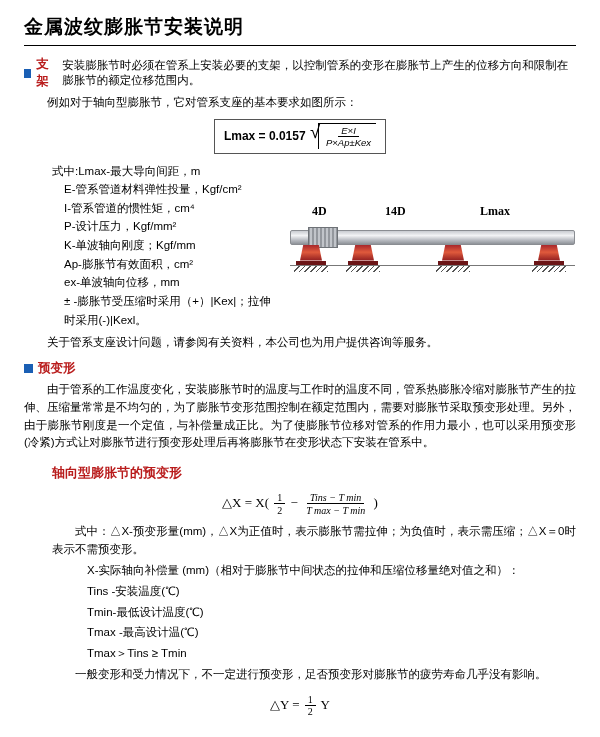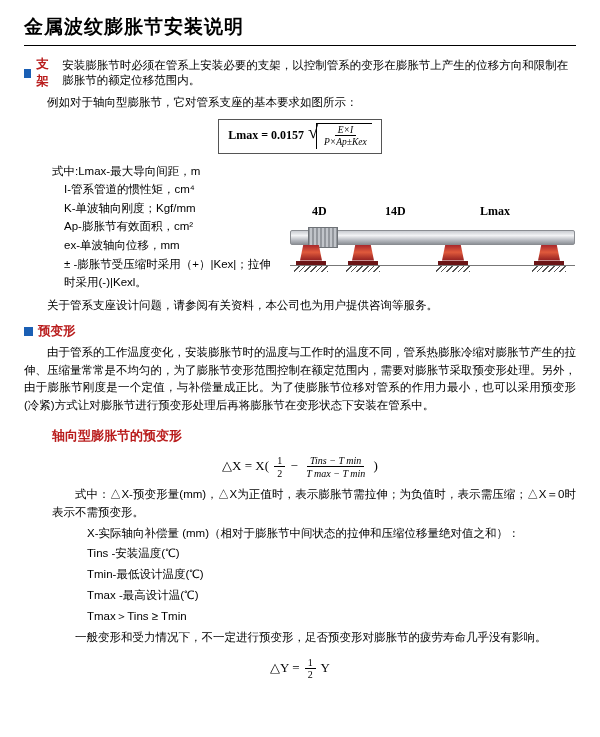--- a/index.html
+++ b/index.html
@@ -68,21 +68,21 @@
     margin: 0;
     padding-left: 40px;
   }
   .list .li.first {
     padding-left: 28px;
   }
   .formula-box {
     border: 1px solid #555;
     display: inline-block;
     padding: 3px 9px 4px 9px;
-    font-family: Liberation Serif, serif;
+    font-family: Liberation Sans, sans-serif;
     font-size: 12px;
     background: #fff;
   }
   .formula-wrap {
     text-align: center;
     margin: 7px 0 6px 0;
   }
   .frac {
     display: inline-block;
     vertical-align: middle;
@@ -264,21 +264,23 @@
           <span class="den">P×Ap±Kex</span>
         </span>
       </span>
     </span>
   </div>
 
   <div style="display:flex;align-items:flex-start;">
     <div style="flex:0 0 258px;">
       <div class="list">
         <div class="li first">式中:Lmax-最大导向间距，m</div>
+        <div class="li">E-管系管道材料弹性投量，Kgf/cm²</div>
         <div class="li">I-管系管道的惯性矩，cm⁴</div>
+        <div class="li">P-设计压力，Kgf/mm²</div>
         <div class="li">K-单波轴向刚度；Kgf/mm</div>
         <div class="li">Ap-膨胀节有效面积，cm²</div>
         <div class="li">ex-单波轴向位移，mm</div>
         <div class="li">± -膨胀节受压缩时采用（+）|Kex|；拉伸时采用(-)|Kexl。</div>
       </div>
     </div>
     <div style="flex:1 1 auto;padding-top:28px;">
       <div class="fig">
         <div class="fig-dims">
           <span style="left:22px;">4D</span>

